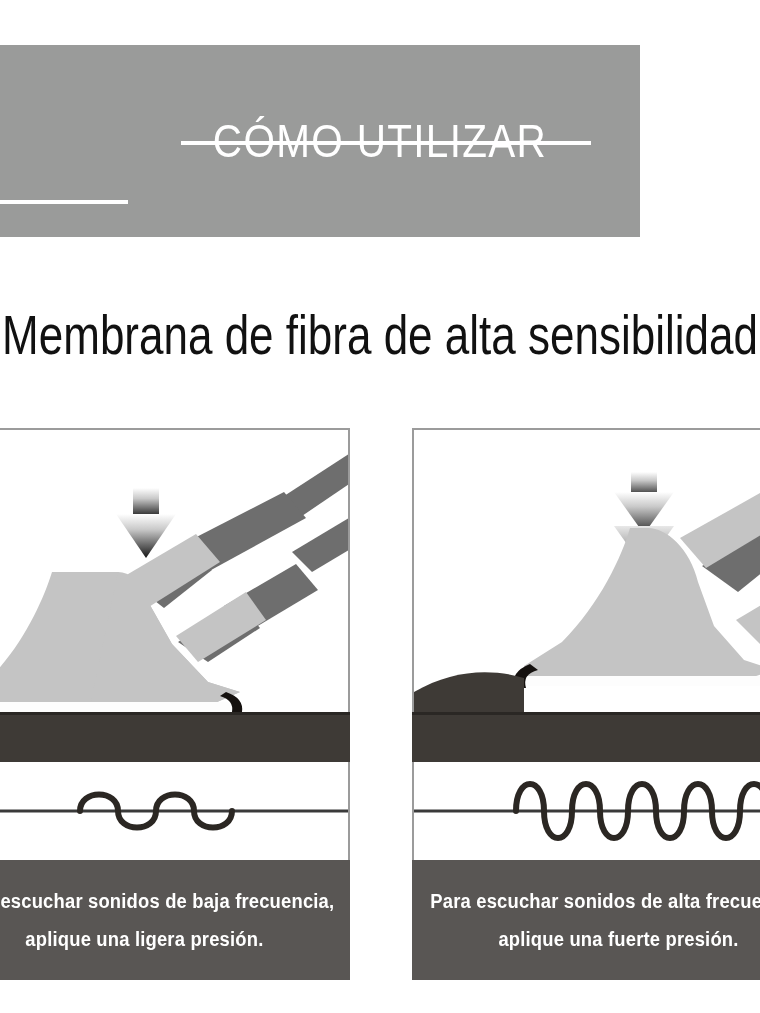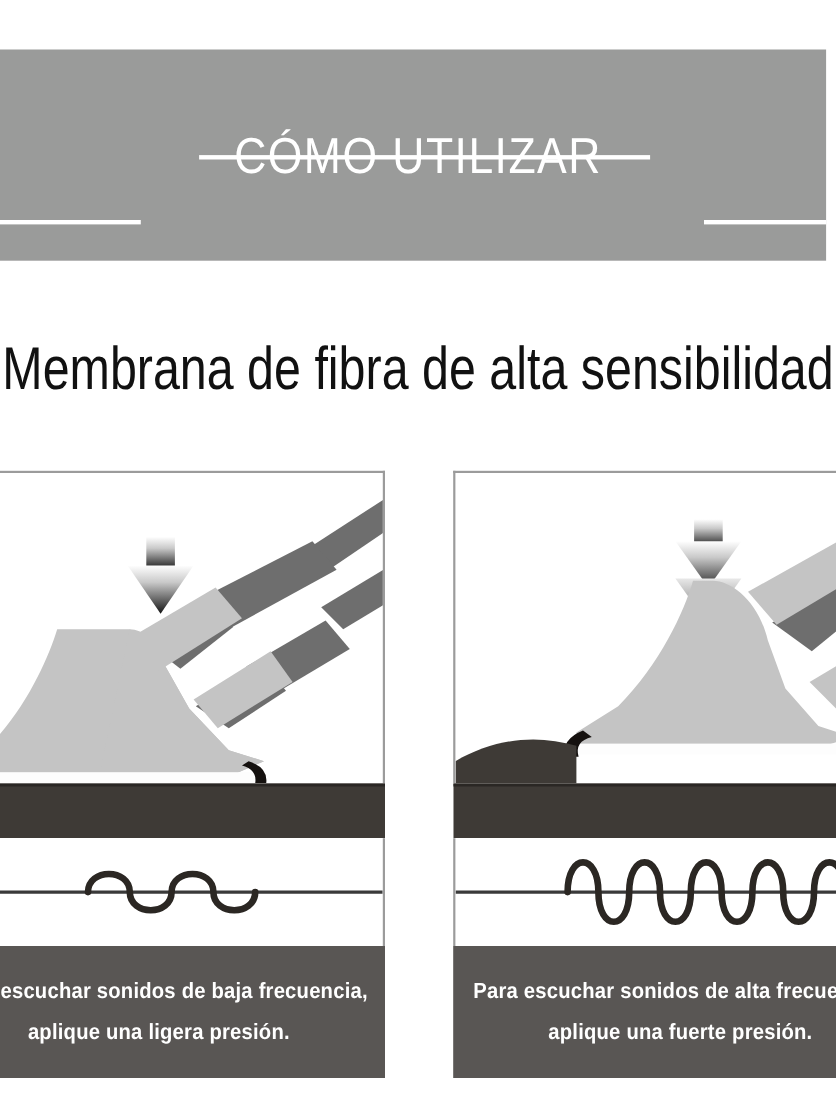--- a/index.html
+++ b/index.html
@@ -14,21 +14,21 @@
     overflow: hidden;
     font-family: "Liberation Sans", sans-serif;
     -webkit-font-smoothing: antialiased;
   }
 
   
   .header-band {
     position: absolute;
     left: 0;
     top: 45px;
-    width: 751px;
+    width: 640px;
     height: 192px;
     background: #9a9b9a;
     overflow: hidden;
   }
   .header-title {
     position: absolute;
     left: 0;
     top: 0;
     width: 760px;
     height: 192px;

